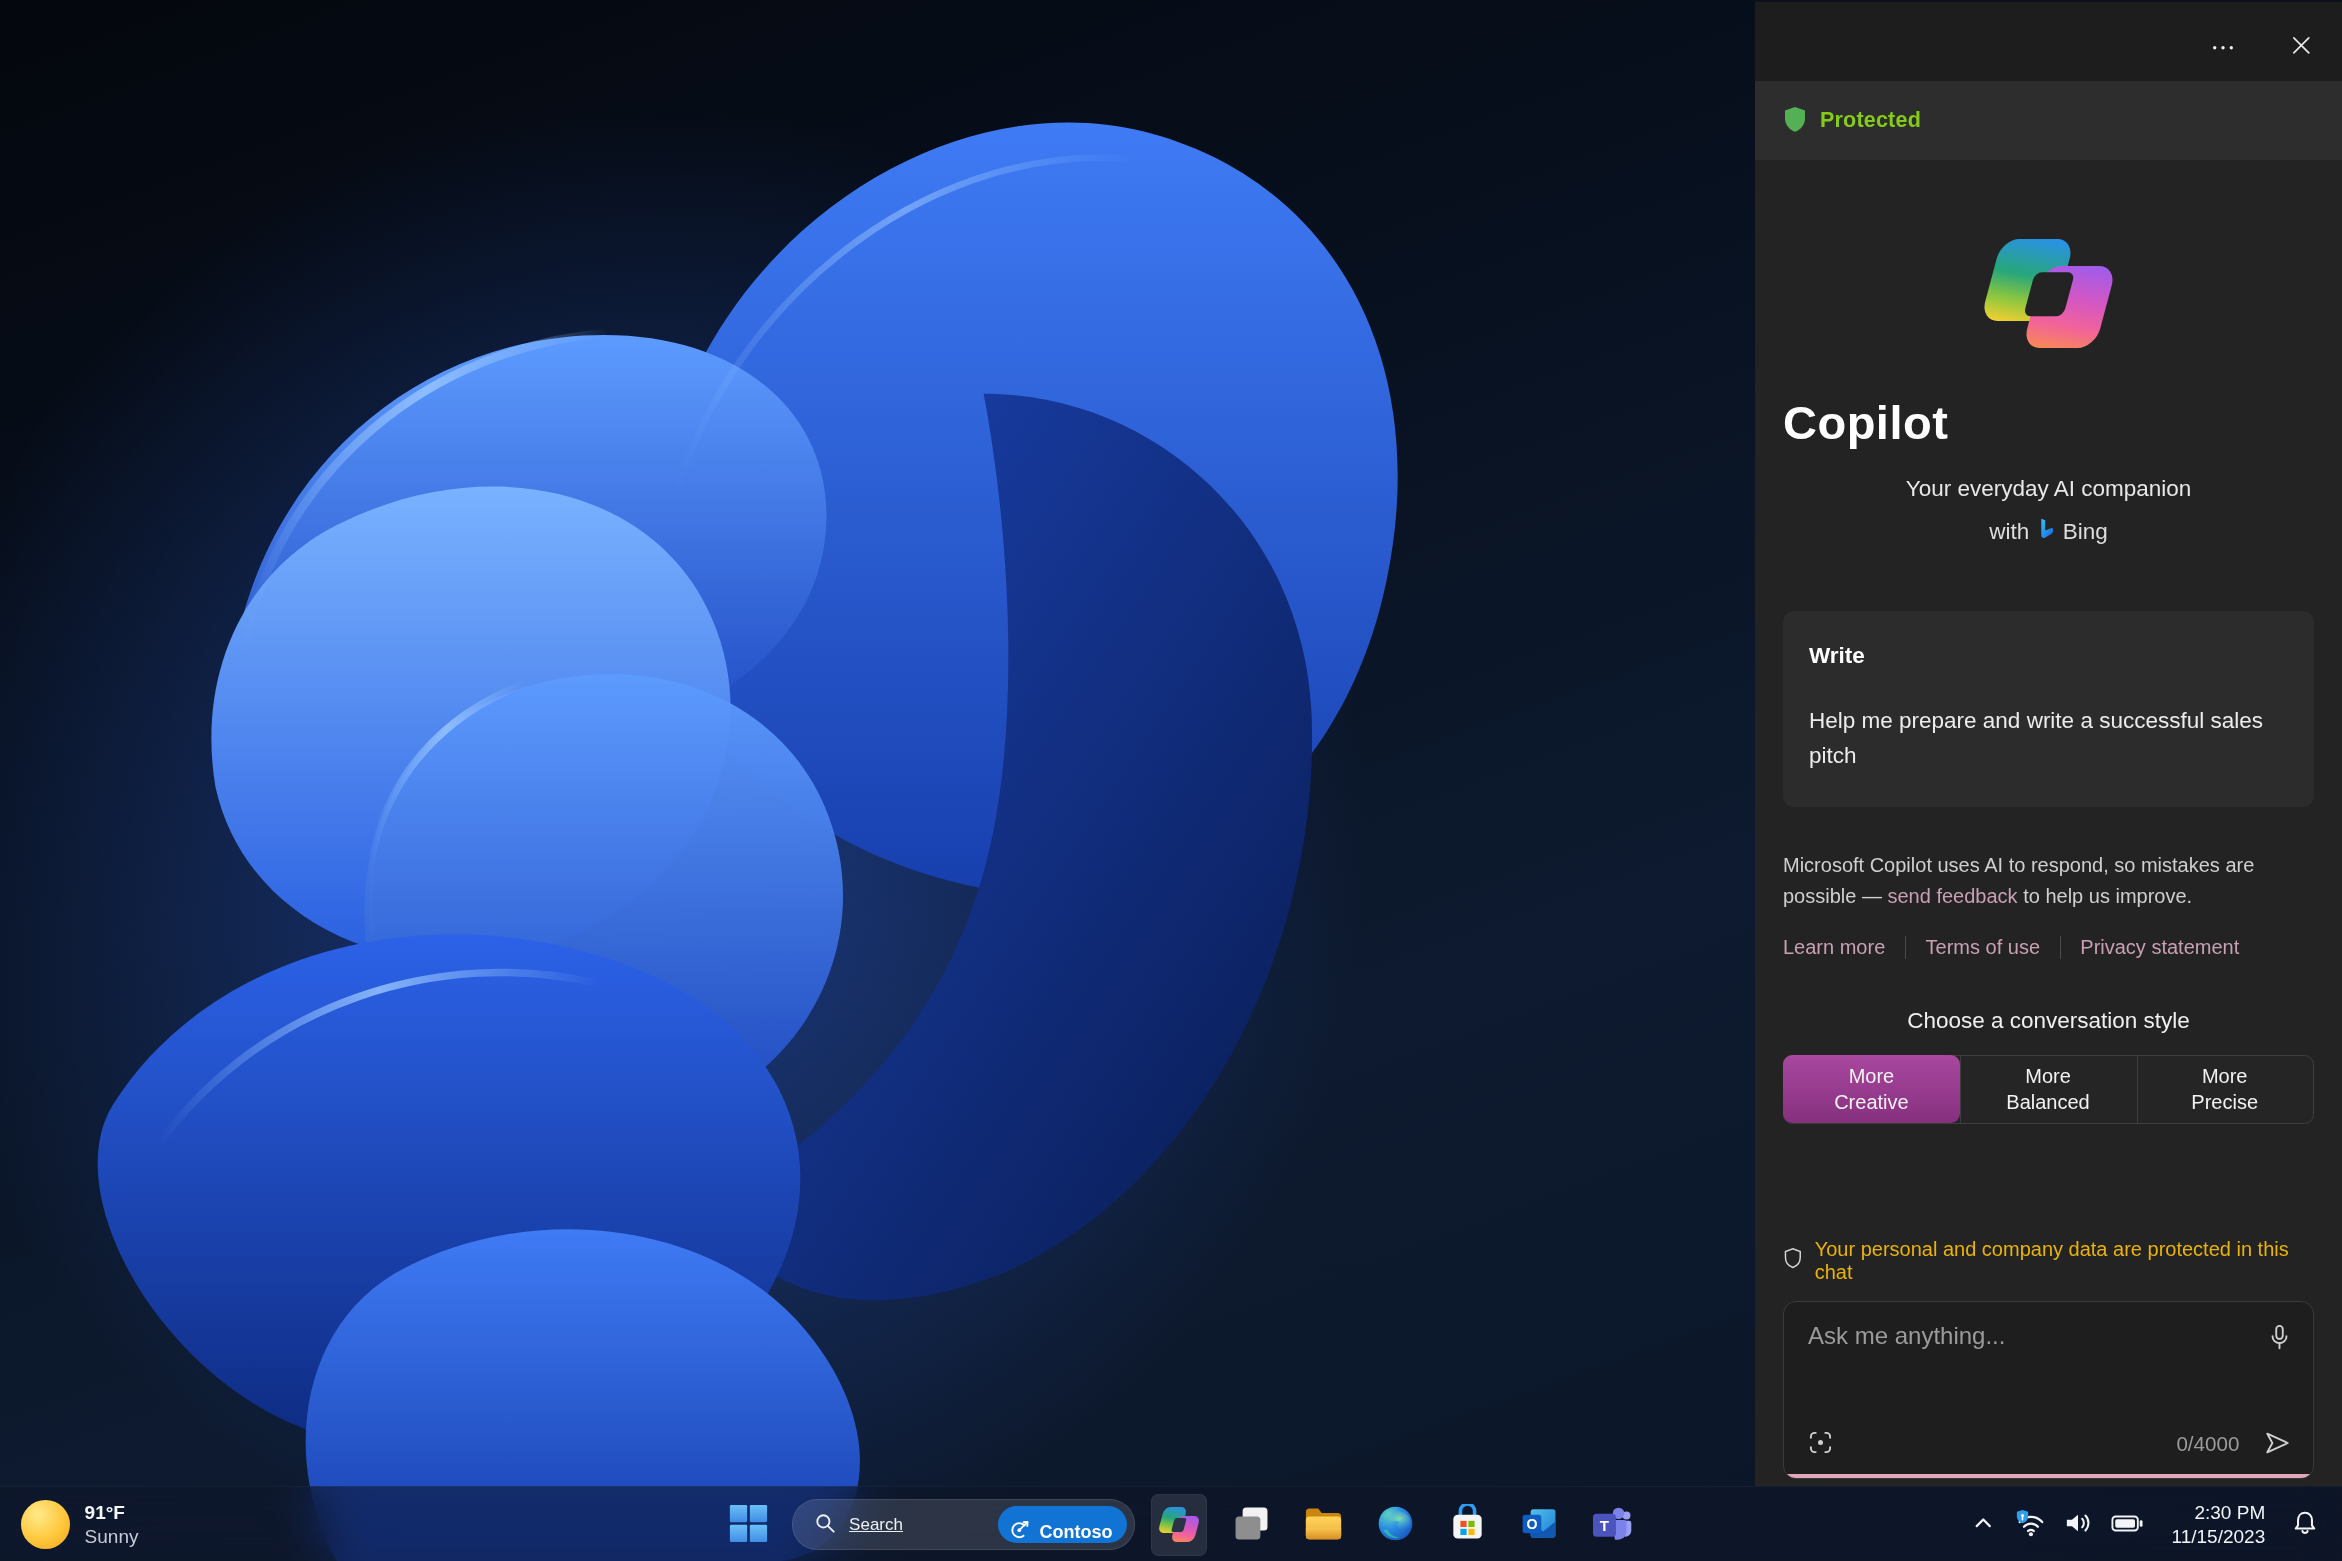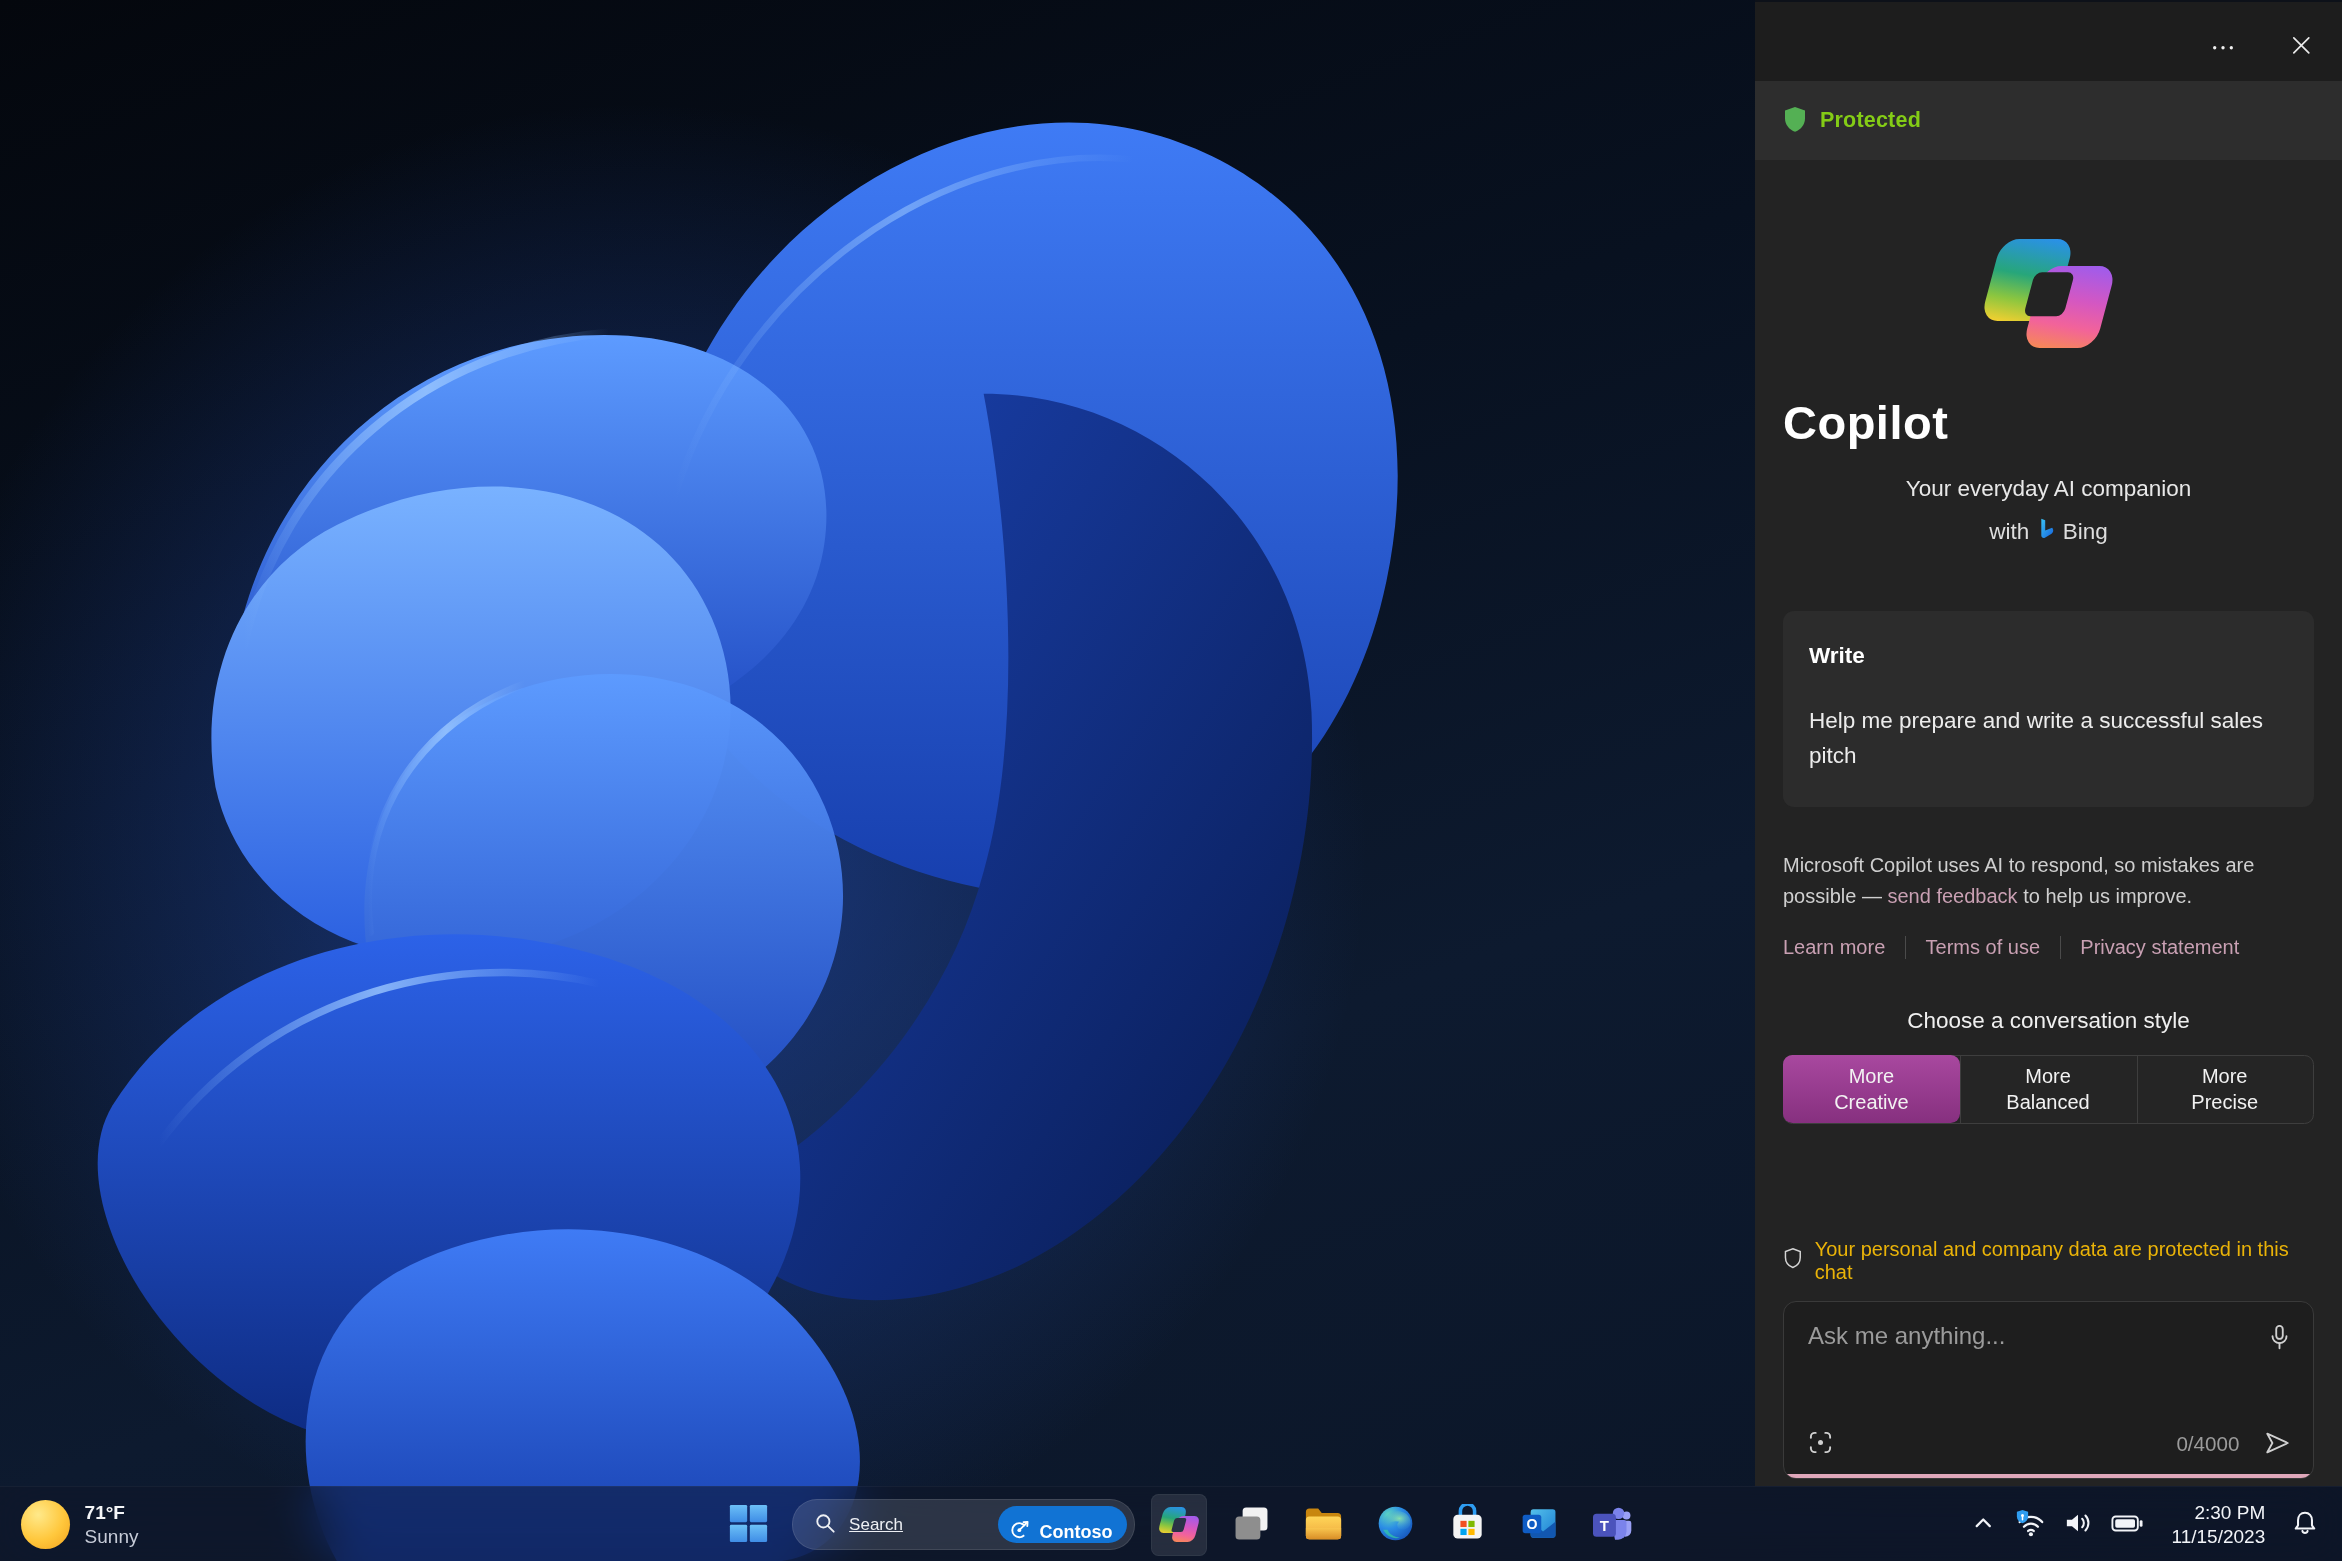--- a/index.html
+++ b/index.html
@@ -331,21 +331,21 @@
       </div>
 
     </div>
   </div>
 
   <div class="taskbar">
 
     <div class="weather">
       <div class="sun"></div>
       <div class="weather-text">
-        <span class="weather-temp">71°F</span>
+        <span class="weather-temp">91°F</span>
         <span class="weather-cond">Sunny</span>
       </div>
     </div>
 
     <div class="tb-center">
 
       <button class="start-btn">
         <span>
           <svg width="39" height="39" viewBox="0 0 44 44">
             <defs>

